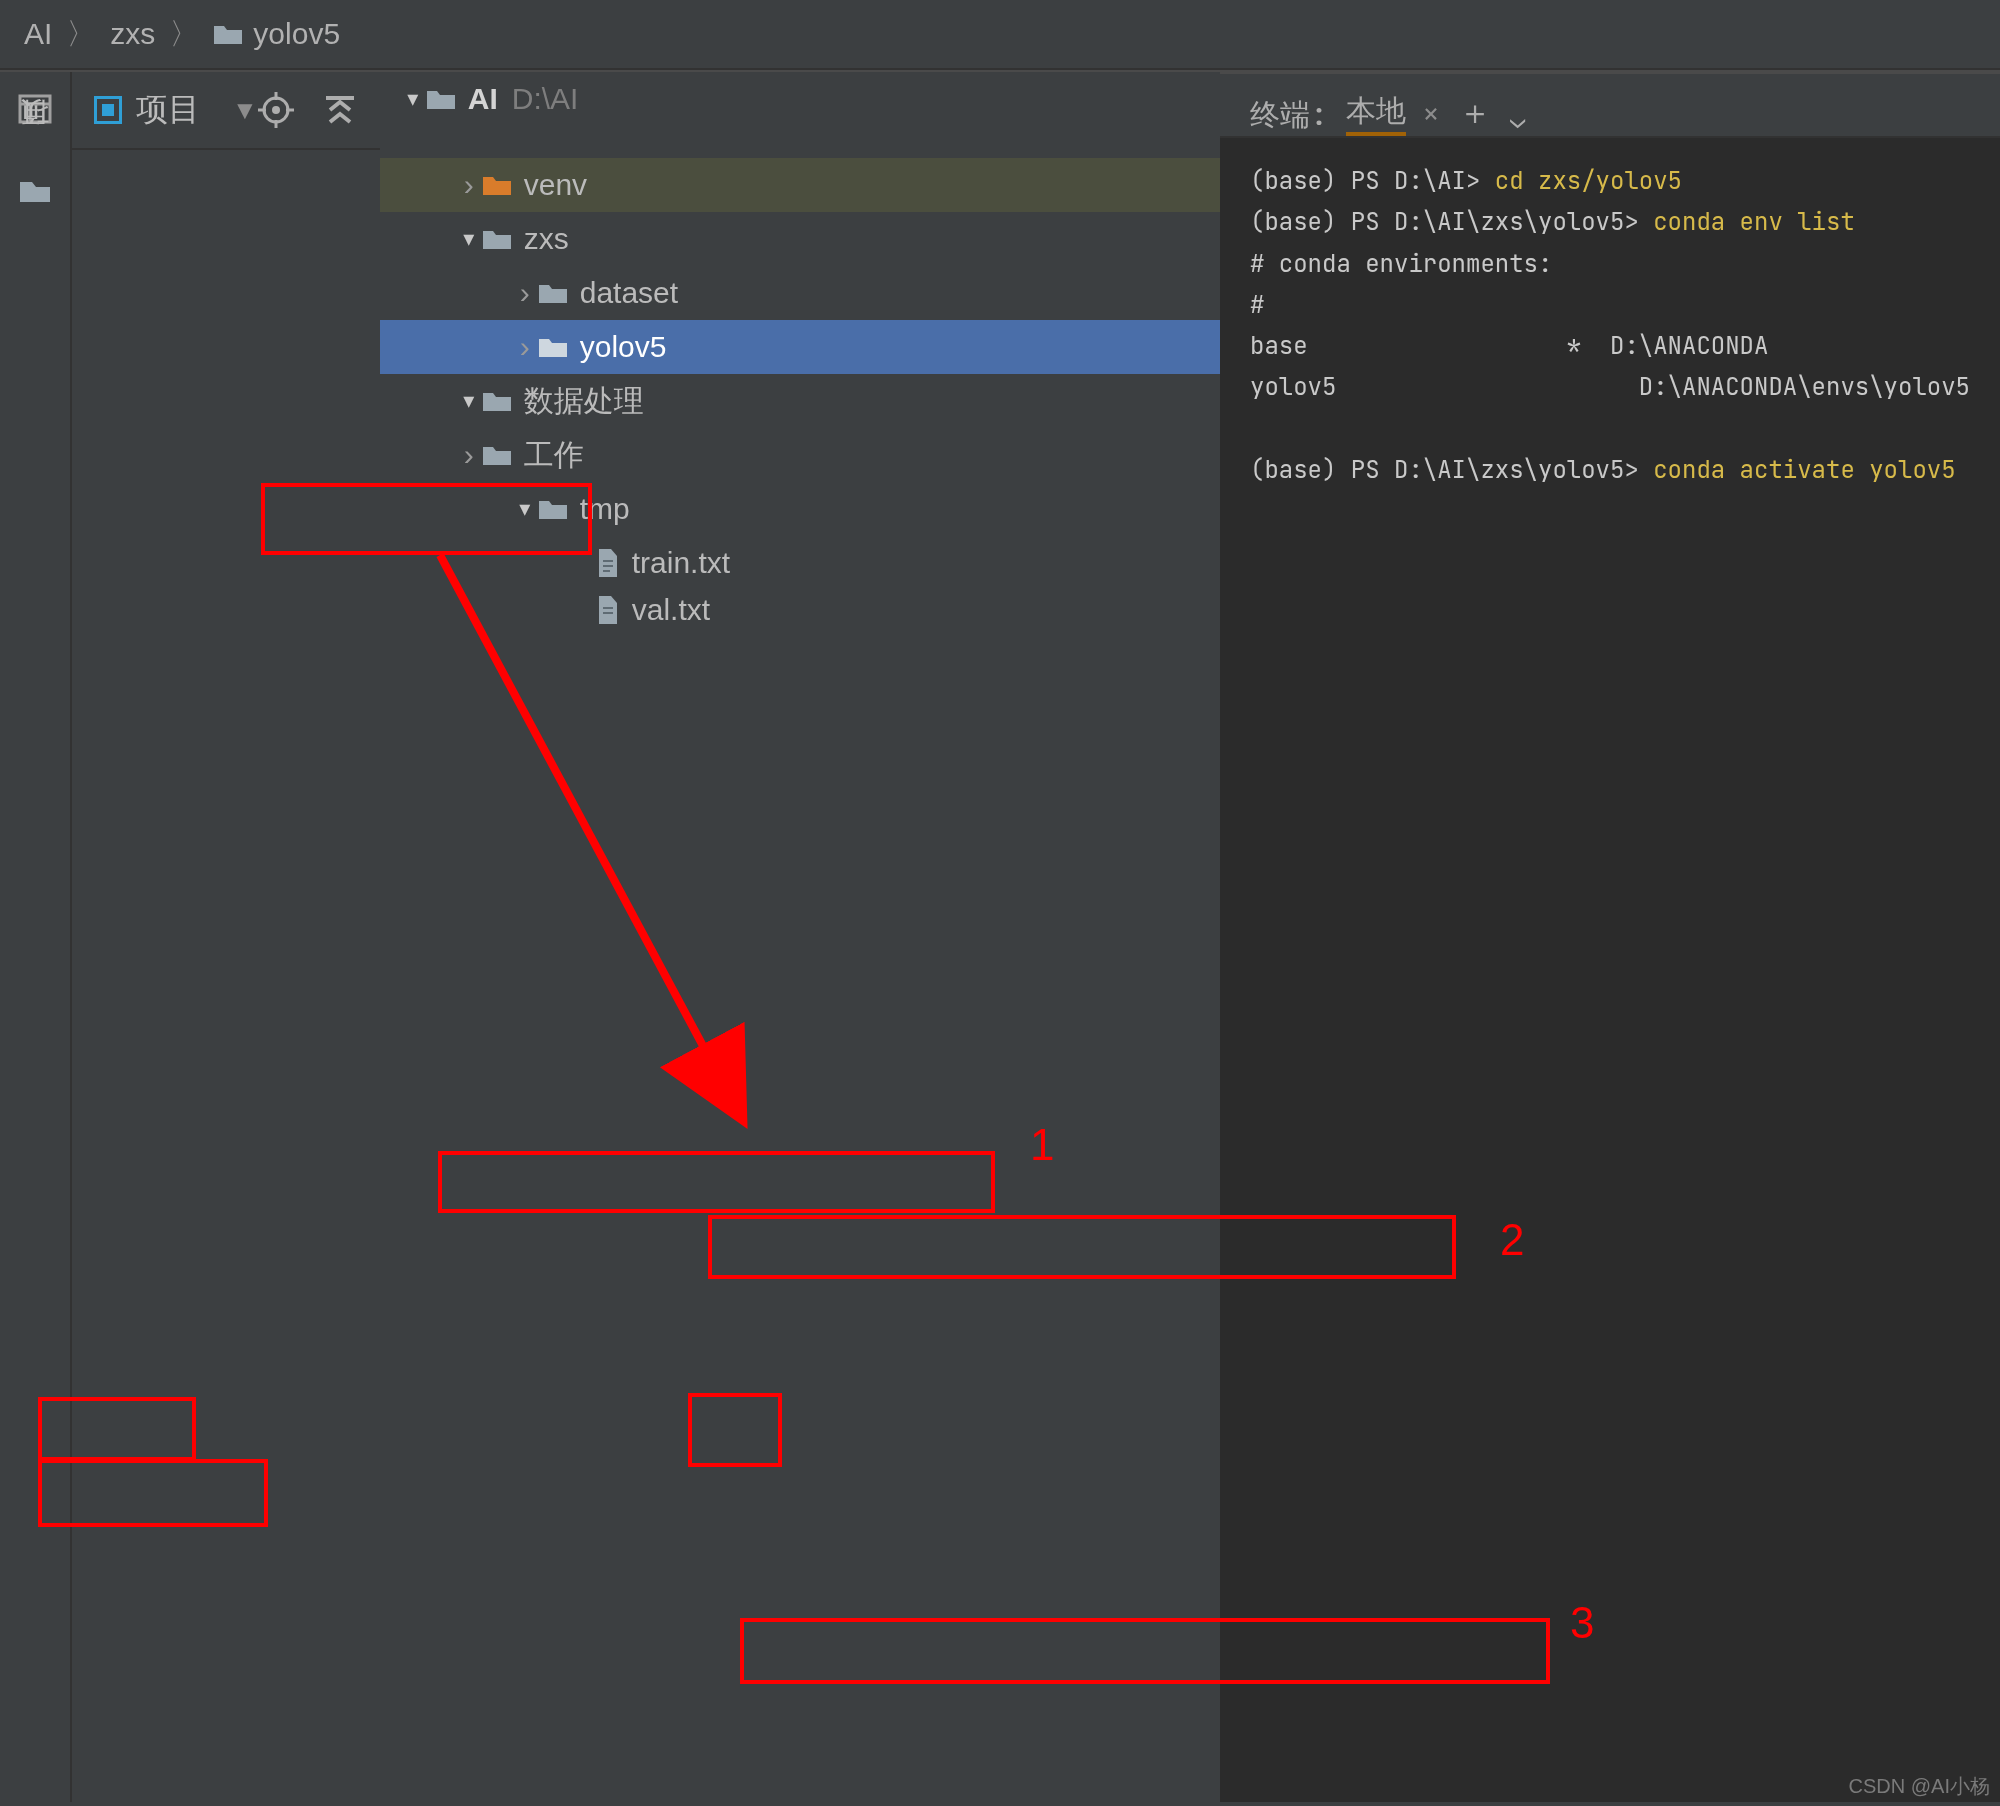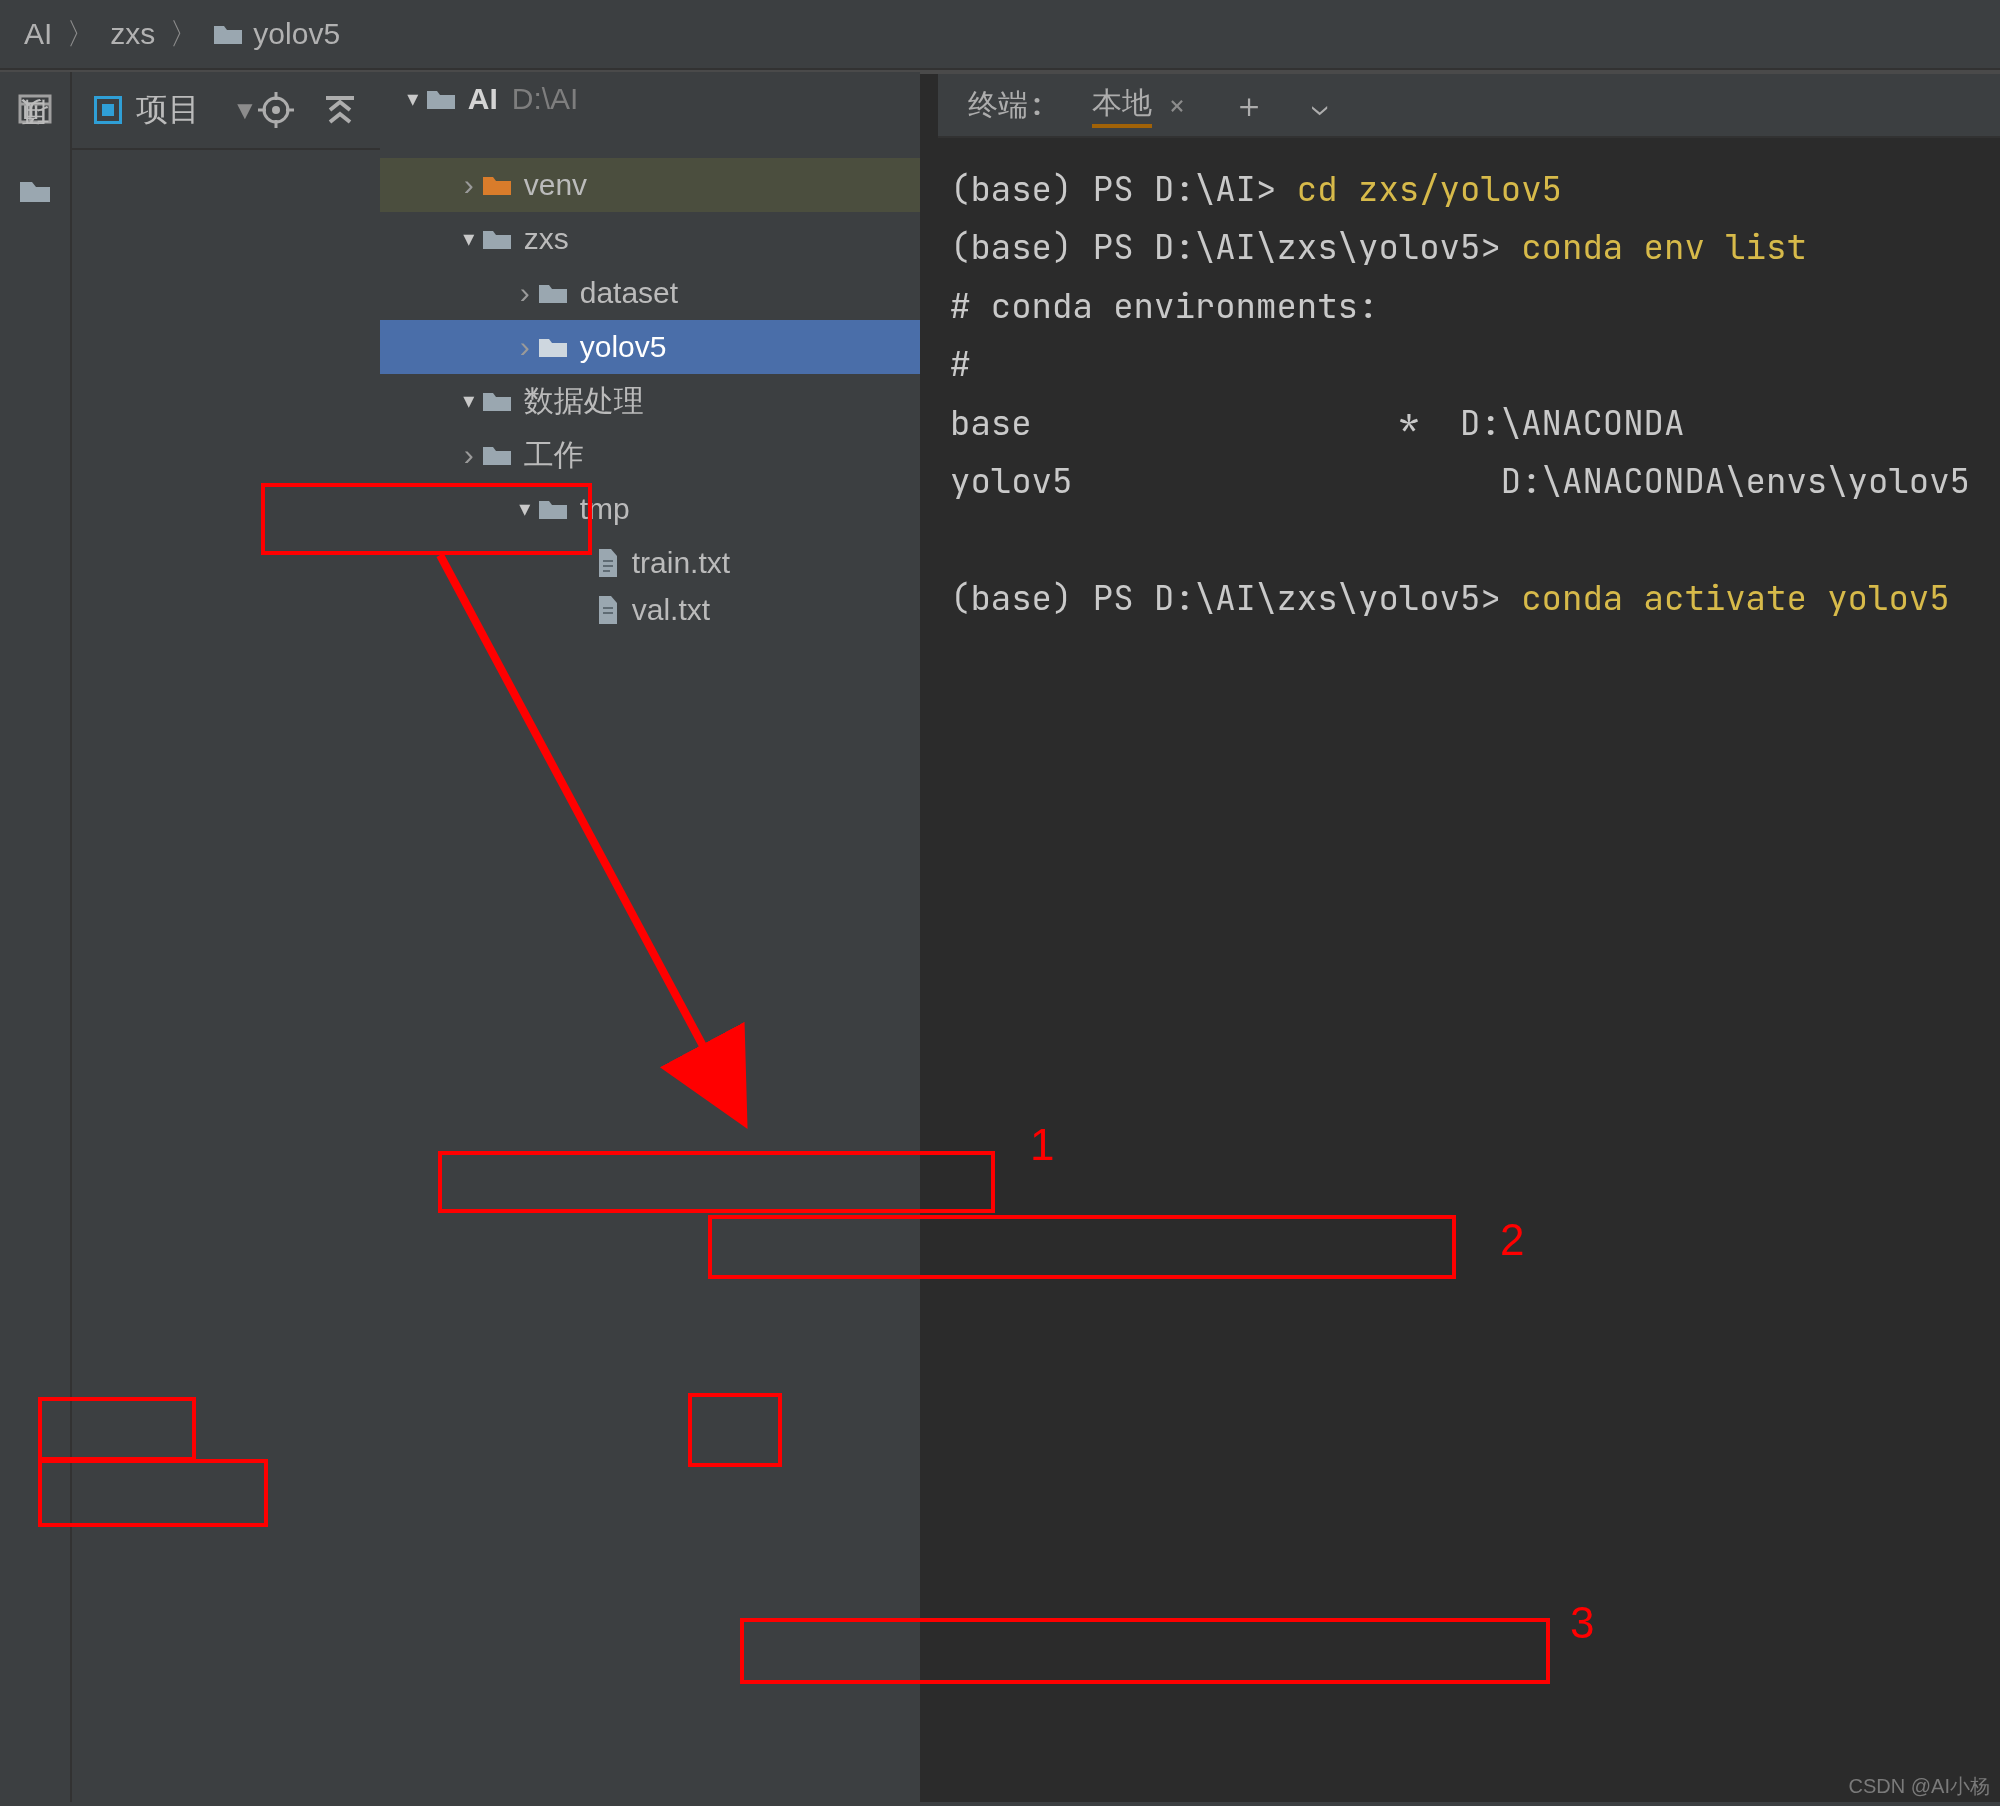--- a/index.html
+++ b/index.html
@@ -133,37 +133,36 @@
   
   .terminal-wrap {
     flex: 0 0 auto;
     border-top: 2px solid #4a4a4a;
     background: #2b2b2b;
     font-family: "JetBrains Mono", Consolas, monospace;
   }
   .term-tabs {
     height: 64px;
     display: flex;
-    align-items: center;
-    gap: 46px;
+    align-items: flex-end;
+    gap: 18px;
     padding: 0 30px;
     background: #3c3f41;
     border-bottom: 2px solid #323232;
     font-size: 30px;
     color: #adadad;
-    margin-left: 18px;
   }
   .term-tabs .tab { display:flex; align-items:center; gap:16px; }
   .term-tabs .tab .x { color:#8c8c8c; }
   .term-tabs .underline { border-bottom: 4px solid #a16207; }
   .term-tabs .plus { font-size: 34px; color:#adadad; }
 
   .term-body {
     padding: 22px 30px 30px 30px;
-    font-size: 34px;
+    font-size: 24px;
     line-height: 1.72;
     color: #c9c9c9;
     white-space: pre;
   }
   .cmd-y { color: #d7ba4a; }
 
   
   .anno-box {
     position: absolute;
     border: 4px solid #ff0000;

